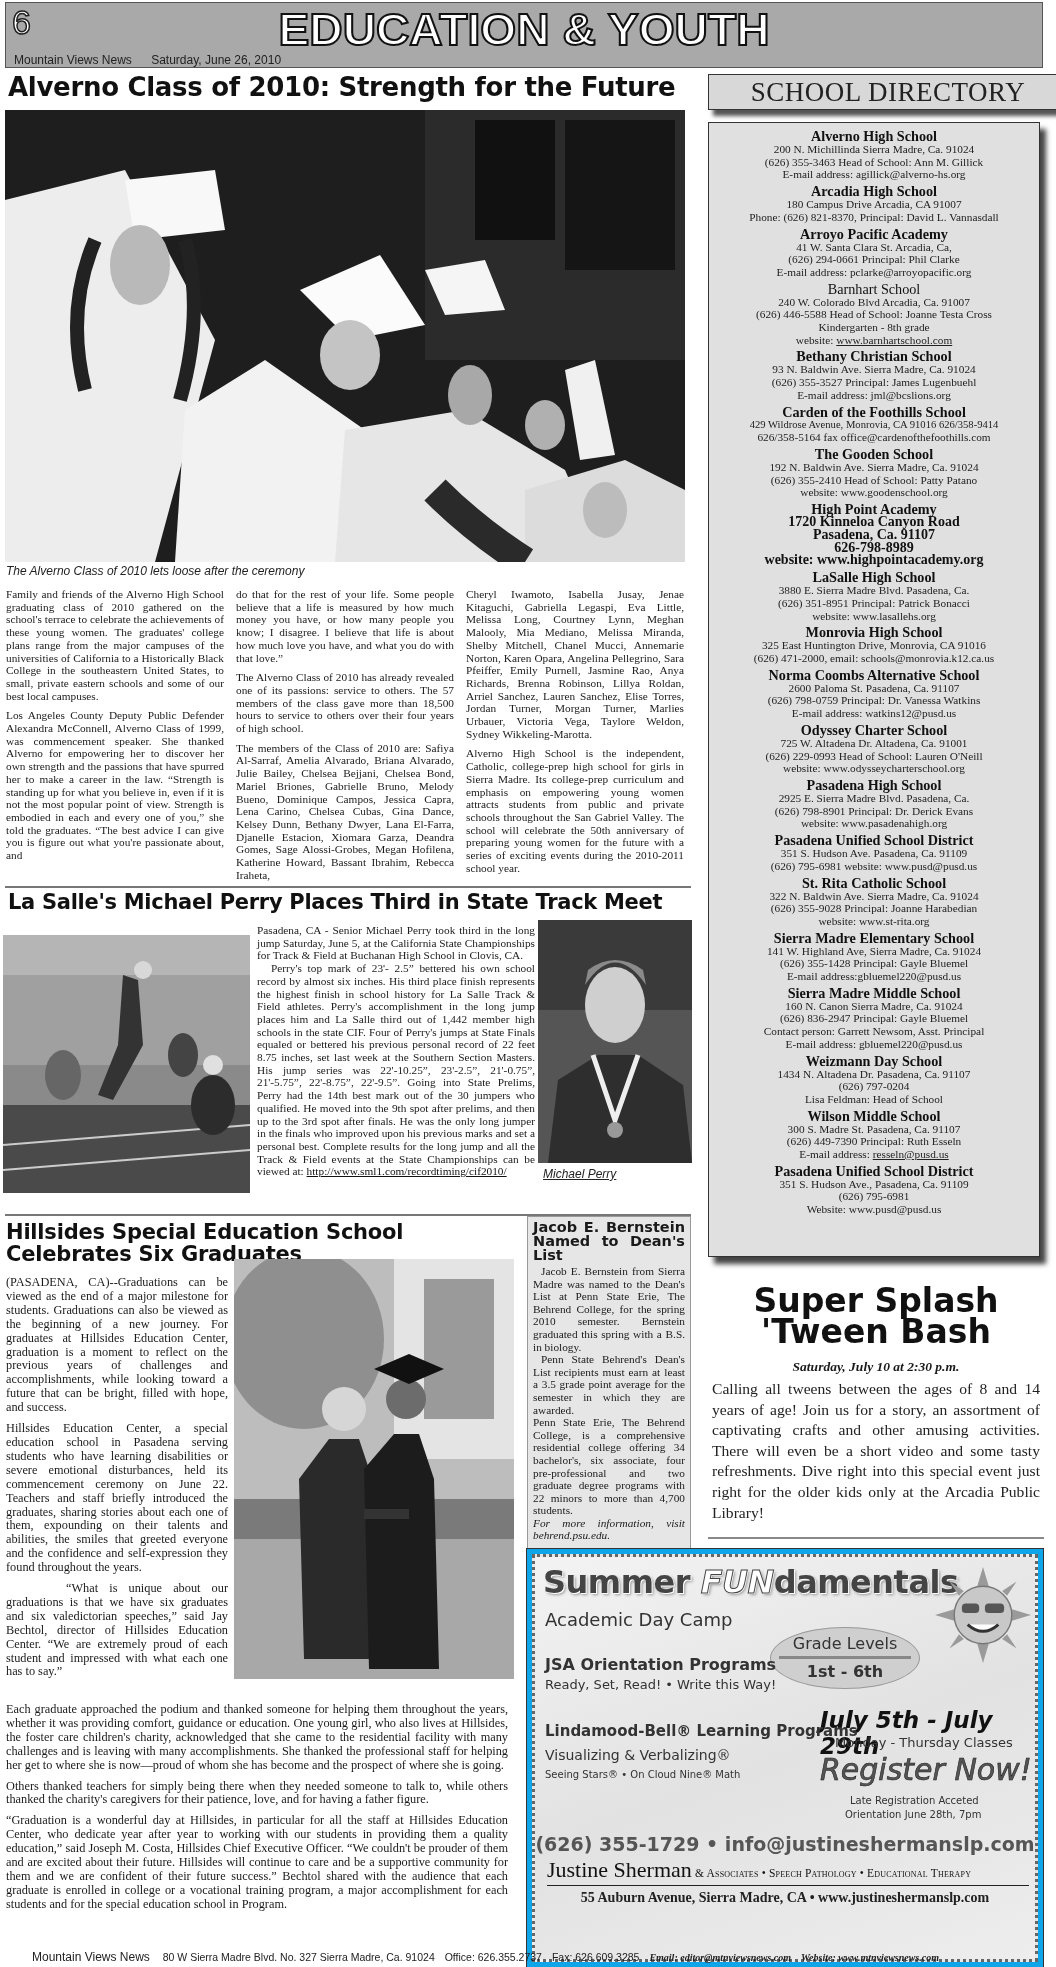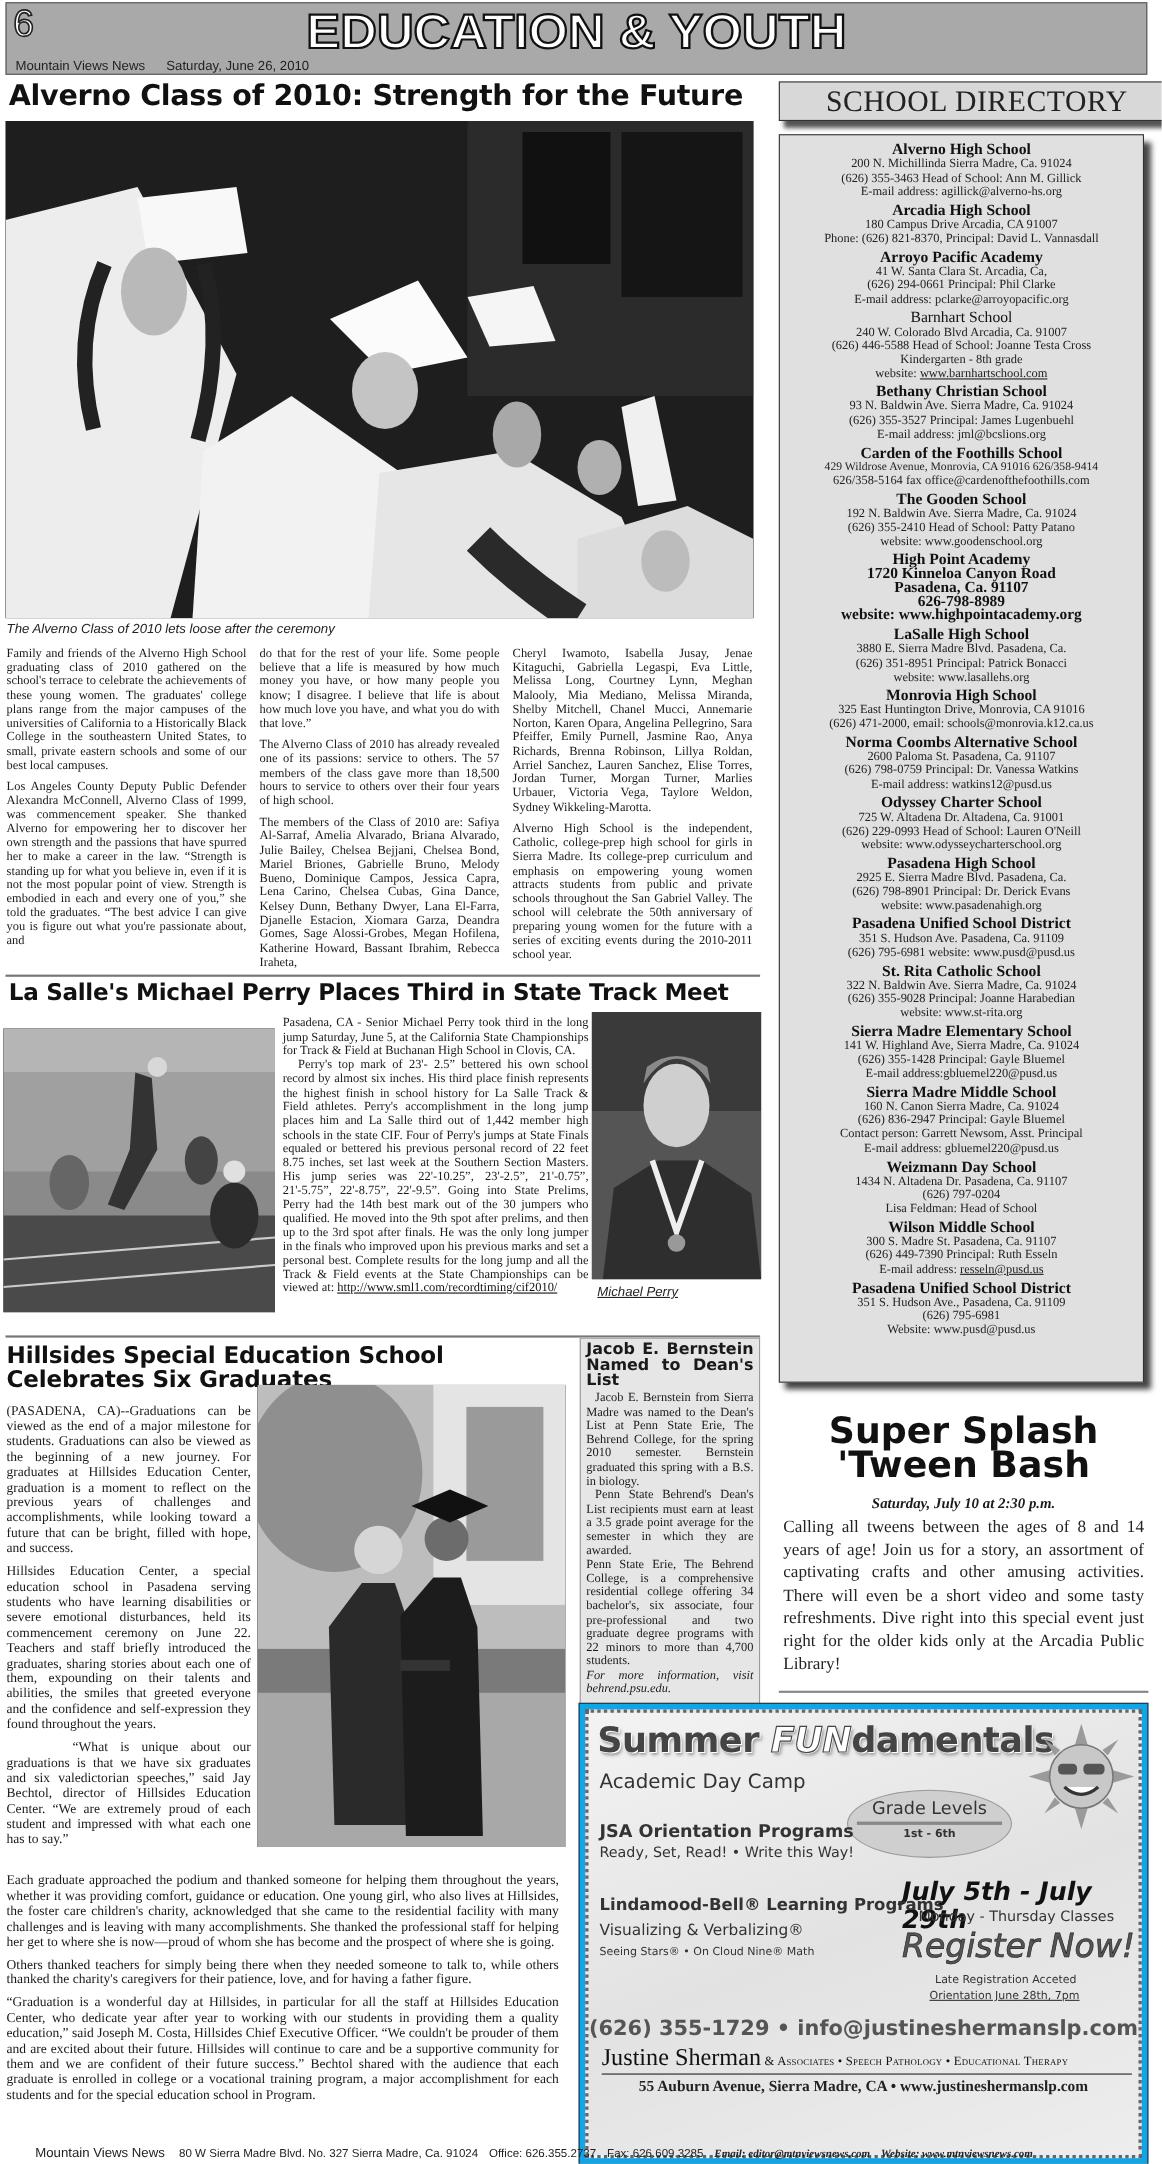--- a/index.html
+++ b/index.html
@@ -356,32 +356,32 @@
       </g>
       <circle cx="50" cy="50" r="30" fill="#c8c8c8" stroke="#777" stroke-width="1.5"></circle>
       <rect x="28" y="38" width="18" height="10" rx="4" fill="#555"></rect>
       <rect x="52" y="38" width="20" height="10" rx="4" fill="#555"></rect>
       <path d="M34 60 Q50 74 66 60" stroke="#333" stroke-width="3" fill="#fff"></path>
     </svg>
     <div class="abs ad-sub" style="left:10px; top:52px; font-size:18px;">Academic Day Camp</div>
     <div class="abs grade-oval">
       <div style="font-size:16px; margin-top:6px;">Grade Levels</div>
       <div style="height:3px; background:#888; margin:3px 8px;"></div>
-      <div style="font-size:10px; font-weight:700;">1st - 6th</div>
+      <div style="font-size:16px; font-weight:700;">1st - 6th</div>
     </div>
     <div class="abs ad-sub" style="left:10px; top:98px; font-size:16px; font-weight:700;">JSA Orientation Programs</div>
     <div class="abs ad-sub" style="left:10px; top:120px; font-size:13px;">Ready, Set, Read! • Write this Way!</div>
     <div class="abs ad-dates">July 5th - July 29th</div>
     <div class="abs ad-sub" style="left:300px; top:178px; font-size:13px;">Monday - Thursday Classes</div>
     <div class="abs ad-sub" style="left:10px; top:165px; font-size:15px; font-weight:700;">Lindamood-Bell® Learning Programs</div>
     <div class="abs ad-sub" style="left:10px; top:190px; font-size:14px;">Visualizing &amp; Verbalizing®</div>
     <div class="abs ad-sub" style="left:10px; top:212px; font-size:10px;">Seeing Stars® • On Cloud Nine® Math</div>
     <div class="abs ad-register">Register Now!</div>
     <div class="abs ad-sub" style="left:315px; top:238px; font-size:10px;">Late Registration Acceted</div>
-    <div class="abs ad-sub" style="left:310px; top:252px; font-size:10px;text-decoration:underline;">Orientation June 28th, 7pm</div>
+    <div class="abs ad-sub" style="left:310px; top:252px; font-size:10px;">Orientation June 28th, 7pm</div>
     <div class="abs ad-phone">(626) 355-1729 • info@justineshermanslp.com</div>
     <div class="abs ad-brand"><span>Justine Sherman</span><span class="small"> &amp; Associates • Speech Pathology • Educational Therapy</span></div>
     <div class="abs ad-addr">55 Auburn Avenue, Sierra Madre, CA • www.justineshermanslp.com</div>
   </div>
 </div>
 
 <div class="abs footer">
   <span class="brand">Mountain Views News</span>
   <span>80 W Sierra Madre Blvd.  No. 327   Sierra Madre, Ca.  91024</span>
   <span>Office:  626.355.2737</span>

